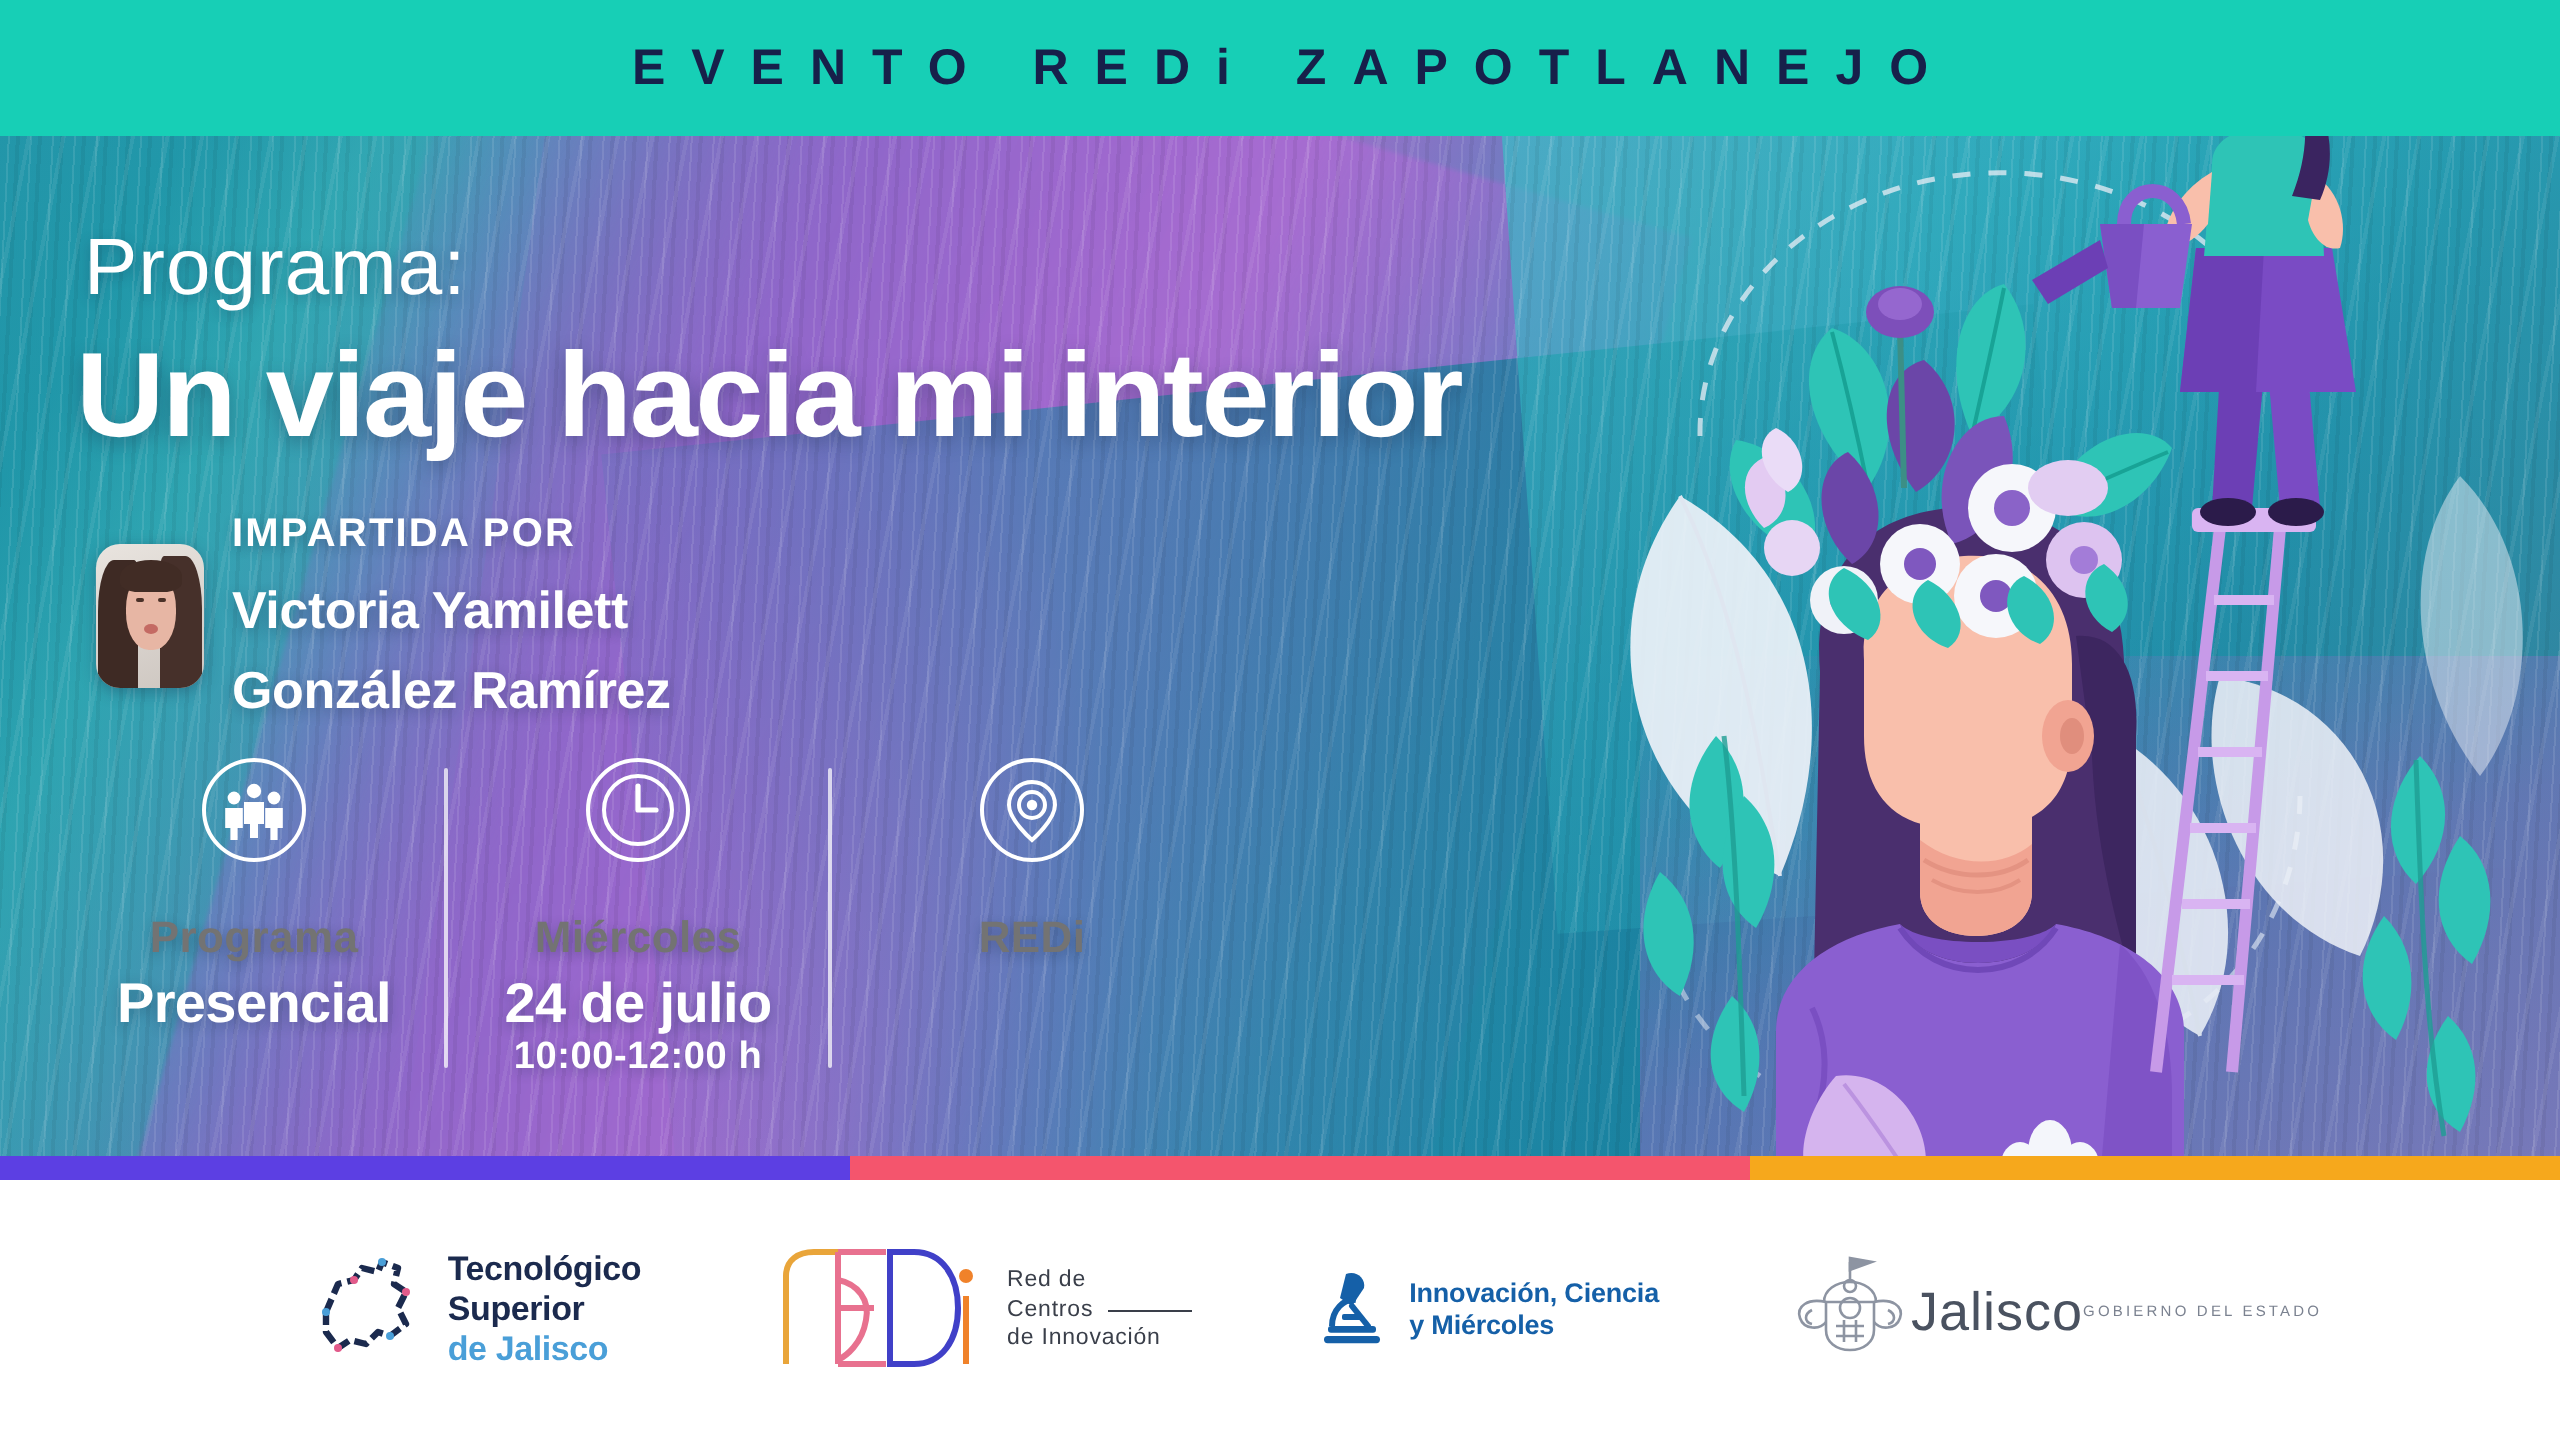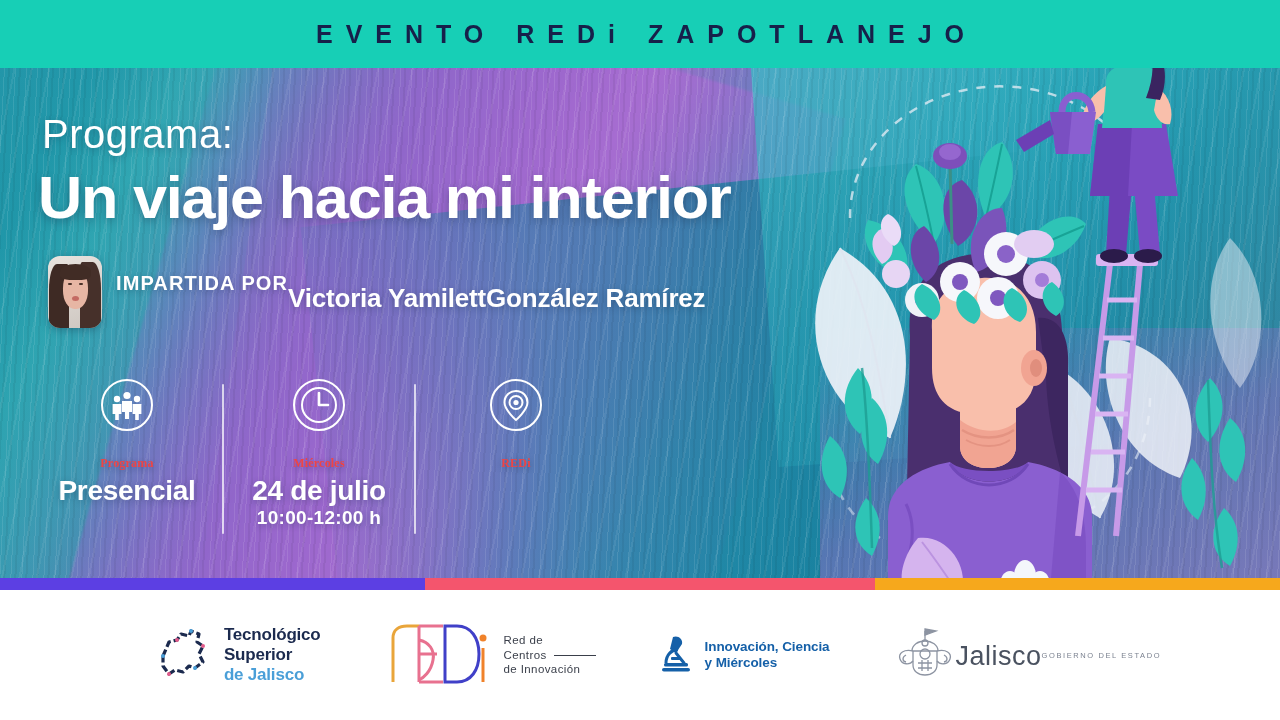--- a/index.html
+++ b/index.html
@@ -104,41 +104,40 @@
     position:relative; flex:none;
   }
   .avatar .hair-l { position:absolute; left:1px; top:8px; width:20px; height:64px; background:#3e2a24; border-radius:40% 10% 0 0; }
   .avatar .hair-r { position:absolute; right:1px; top:6px; width:21px; height:66px; background:#46302a; border-radius:10% 40% 0 0; }
   .avatar .face   { position:absolute; left:15px; top:13px; width:25px; height:40px; background:#e7b6a4; border-radius:48% 48% 46% 46%; }
   .avatar .fringe { position:absolute; left:12px; top:8px; width:31px; height:16px; background:#412c25; border-radius:50% 50% 30% 30%; }
   .avatar .eye-l  { position:absolute; left:20px; top:27px; width:4px; height:2px; background:#4a3128; border-radius:2px; }
   .avatar .eye-r  { position:absolute; left:31px; top:27px; width:4px; height:2px; background:#4a3128; border-radius:2px; }
   .avatar .mouth  { position:absolute; left:24px; top:40px; width:7px; height:5px; background:#c46a63; border-radius:50%; }
 
-  .speaker-text { display:flex; flex-direction:row; }
+  .speaker-text { display:flex; flex-direction:column; }
   .impartida {
     font-size:20px; font-weight:bold; color:#ffffff; letter-spacing:1.1px;
     text-shadow:0 2px 6px rgba(20,40,70,0.3);
   }
   .speaker-name {
     font-size:26px; font-weight:bold; color:#ffffff; line-height:1.08;
     letter-spacing:-0.2px; margin-top:12px;
     text-shadow:0 2px 7px rgba(20,40,70,0.3);
   }
 
   
   .info-row { position:absolute; left:42px; top:310px; display:flex; align-items:flex-start; }
   .info-col { width:170px; display:flex; flex-direction:column; align-items:center; }
   .info-col.wide { width:180px; }
   .info-icon { width:54px; height:54px; margin-bottom:24px; }
   .info-icon svg { display:block; width:54px; height:54px; }
   .info-small {
-    font-size:12px; font-weight:bold; color:#ef4444; letter-spacing:0.2px;
+    font-size:22px; font-weight:bold; color:#737373; letter-spacing:0.2px;
     text-shadow:0 2px 6px rgba(20,40,70,0.3);
-    font-family:Liberation Serif, serif;
   }
   .info-big {
     font-size:28px; font-weight:bold; color:#ffffff; letter-spacing:-0.3px;
     margin-top:4px; white-space:nowrap;
     text-shadow:0 2px 7px rgba(20,40,70,0.3);
   }
   .info-time {
     font-size:19px; font-weight:bold; color:#ffffff; letter-spacing:0.3px; margin-top:0;
     text-shadow:0 2px 6px rgba(20,40,70,0.3);
   }

